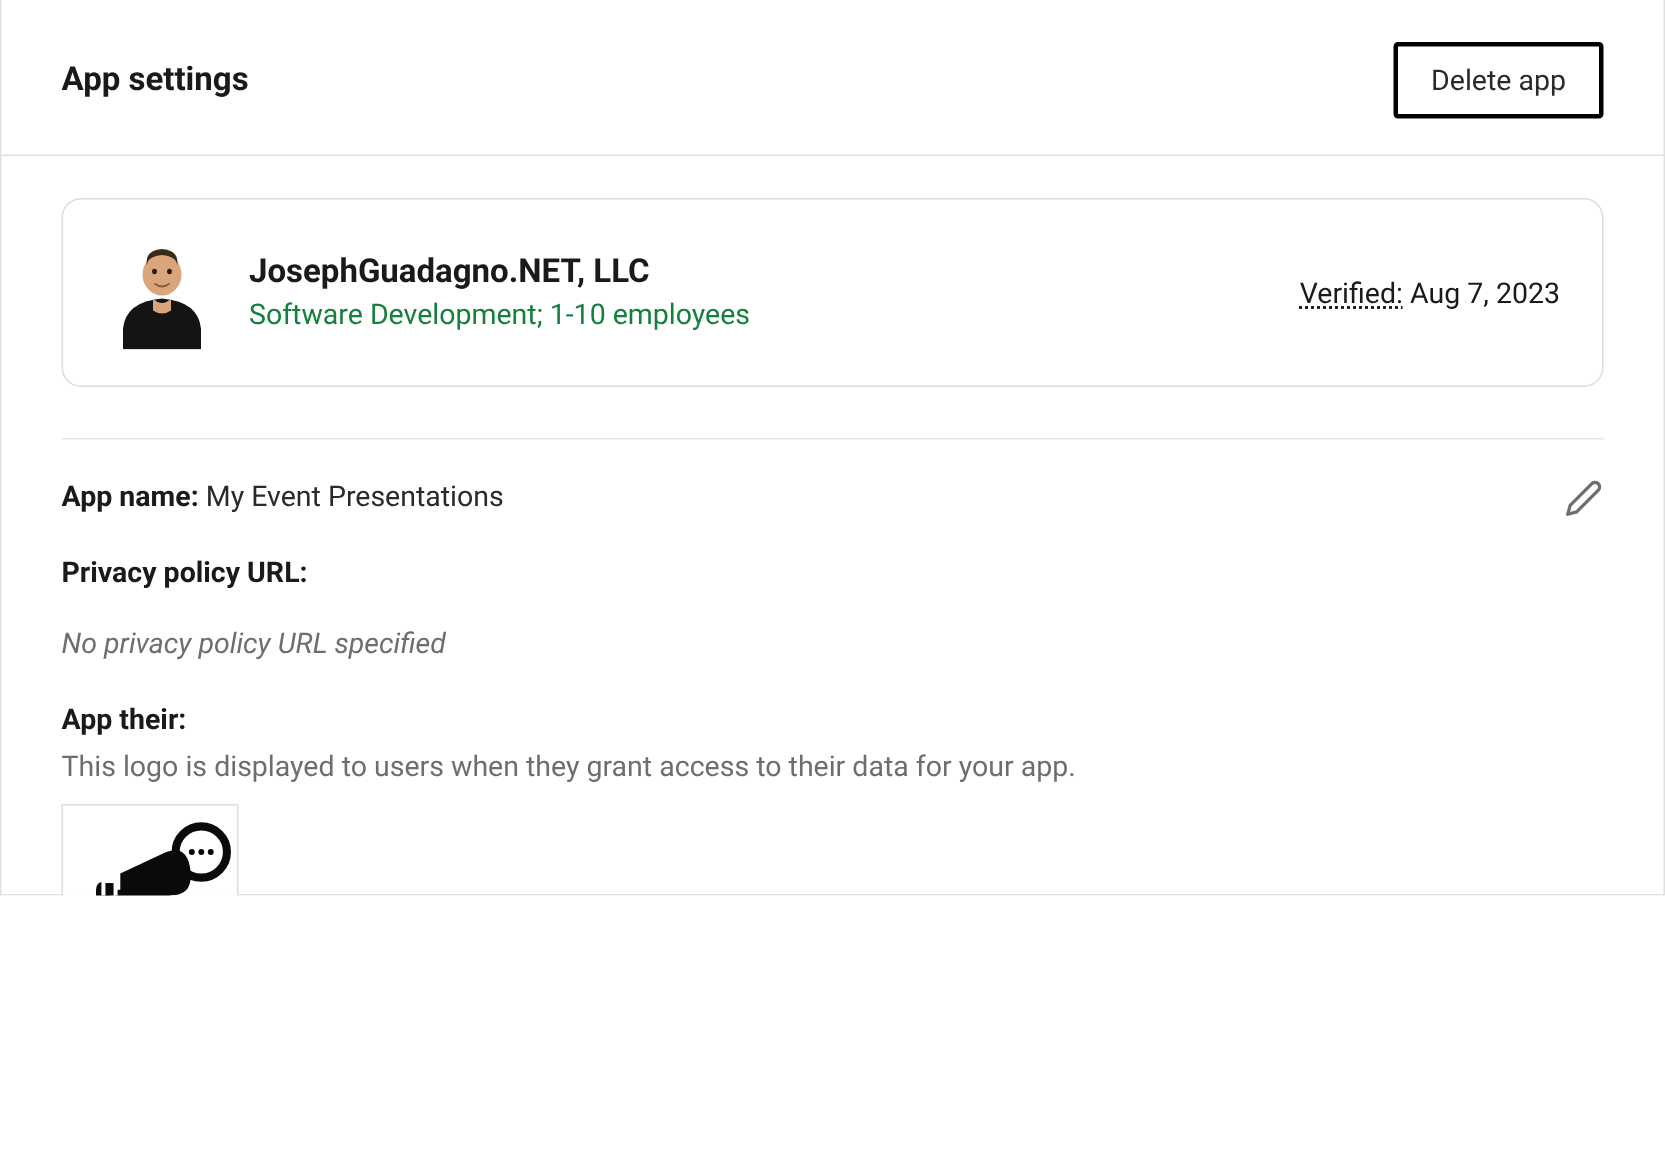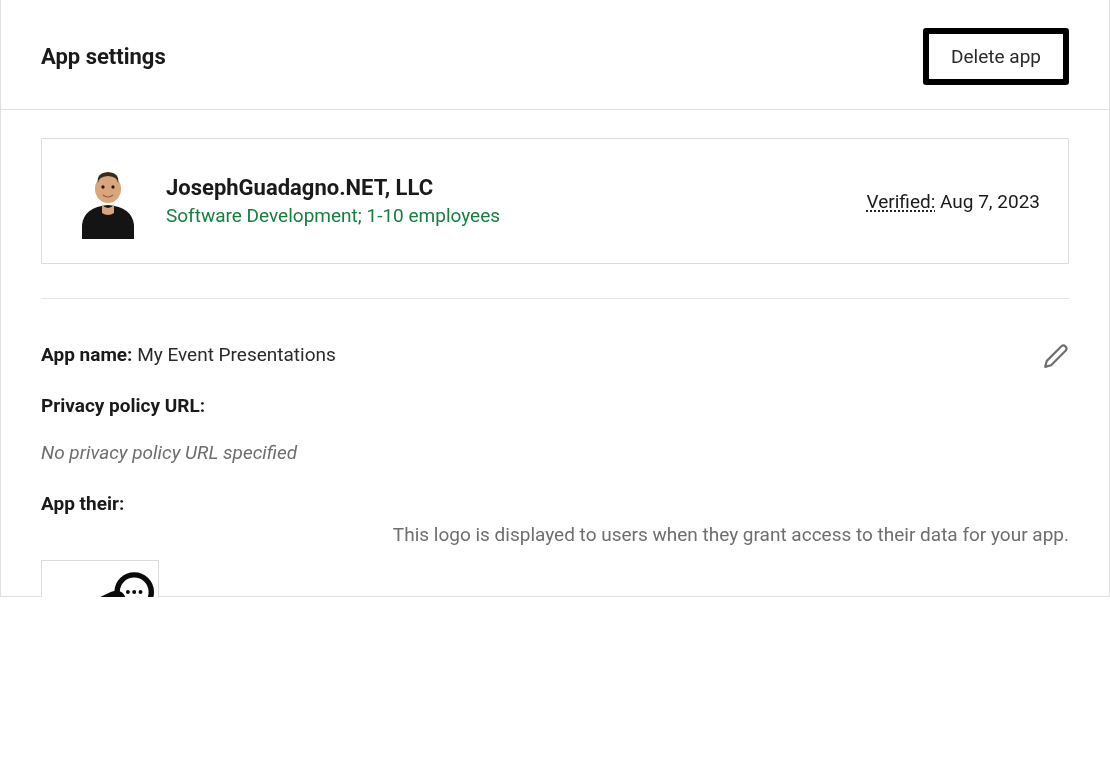--- a/index.html
+++ b/index.html
@@ -26,41 +26,41 @@
       align-items: center;
       padding: 28px 40px 24px 40px;
       border-bottom: 1px solid #e0e0e0;
     }
     .header-title {
       font-size: 22px;
       font-weight: 700;
       color: #1a1a1a;
     }
     .delete-btn {
-      border: 6px solid #000000;
+      border: 3px solid #000000;
       background: #fff;
       padding: 11px 22px;
       font-size: 19px;
       color: #2a2a2a;
       border-radius: 3px;
       cursor: pointer;
       font-family: inherit;
     }
     .content {
       padding: 28px 40px 40px 40px;
     }
     .section-label {
       font-size: 19px;
       font-weight: 700;
       color: #1a1a1a;
       margin-bottom: 16px;
     }
     .company-card {
       border: 1px solid #dcdcdc;
-      border-radius: 1px;
+      border-radius: 13px;
       padding: 24px 28px;
       display: flex;
       align-items: center;
       gap: 20px;
     }
     .avatar {
       width: 76px;
       height: 76px;
       border-radius: 6px;
       overflow: hidden;
@@ -102,40 +102,39 @@
       right: 0;
       top: 0;
       cursor: pointer;
       color: #6e6e6e;
     }
     .field-row {
       margin-top: 28px;
       font-size: 19px;
     }
     .field-row.first {
-      margin-top: 44px;
+      margin-top: 26px;
     }
     .field-label {
       font-weight: 700;
       color: #1a1a1a;
     }
     .field-value {
       color: #2a2a2a;
     }
     .field-empty {
       font-style: italic;
       color: #6e6e6e;
       font-size: 19px;
       margin-top: 24px;
     }
     .field-desc {
       color: #6e6e6e;
       font-size: 19px;
       margin-top: 8px;
-      text-align: right;
     }
     .logo-box {
       width: 118px;
       height: 118px;
       border: 1px solid #dcdcdc;
       margin-top: 14px;
       display: flex;
       align-items: center;
       justify-content: center;
       background: #fff;

